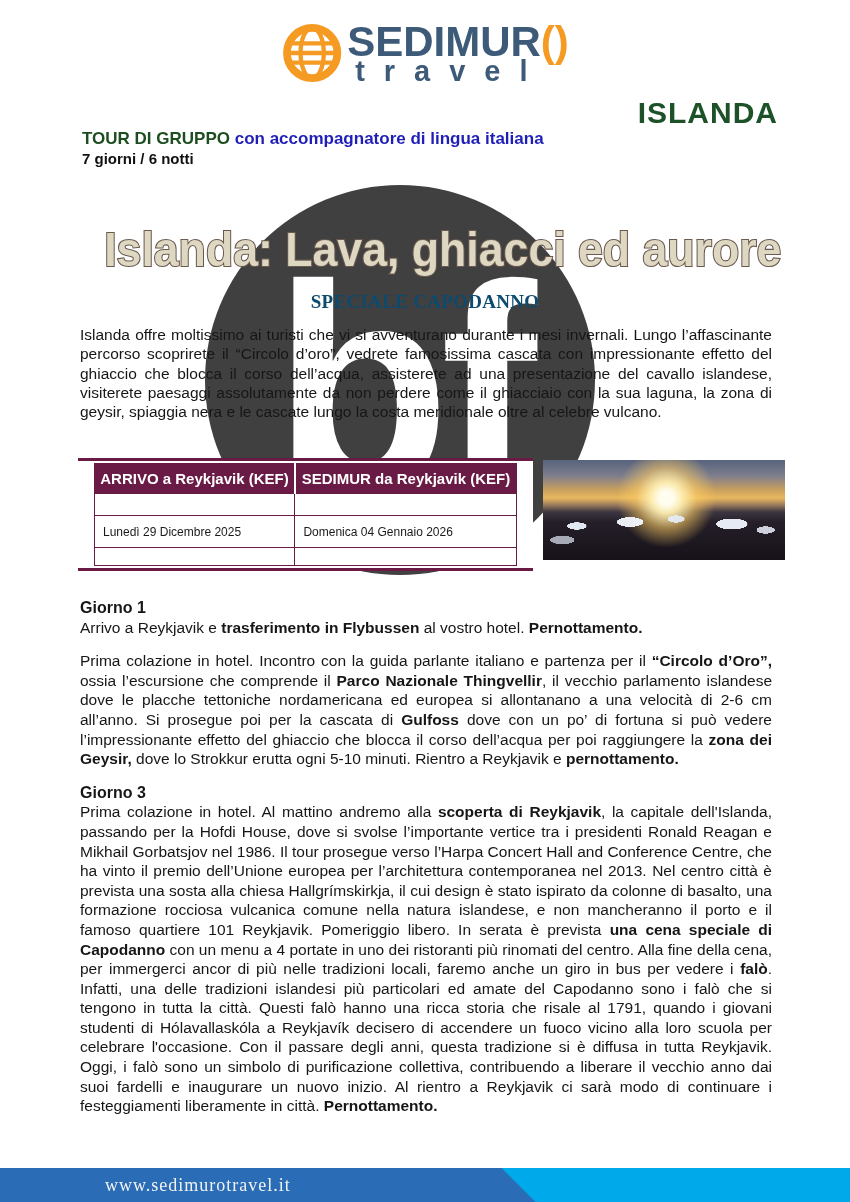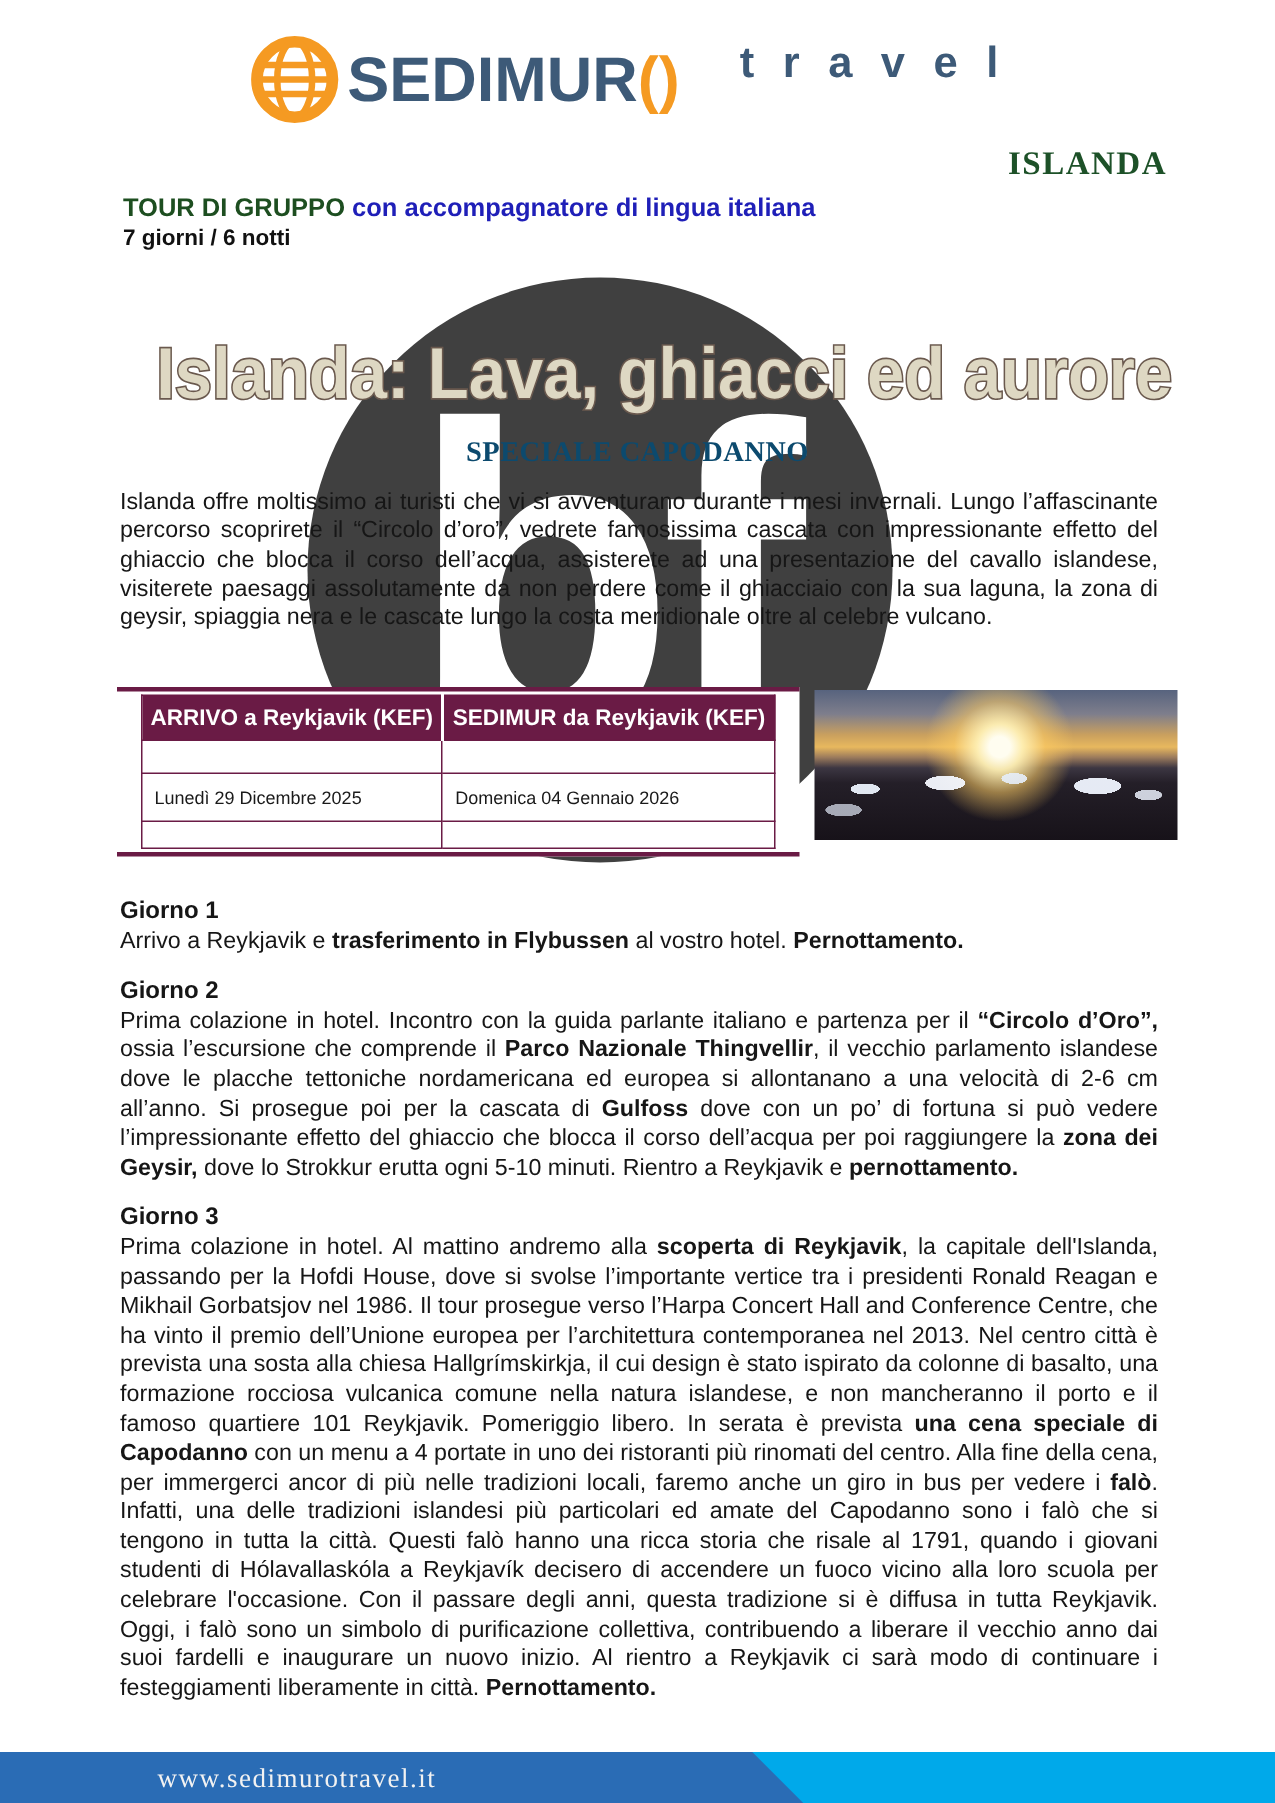--- a/index.html
+++ b/index.html
@@ -17,27 +17,27 @@
     border-radius:50%; background:#404040;
     display:flex; align-items:center; justify-content:center; overflow:hidden;
   }
   .watermark span {
     font:bold 290px "Liberation Sans", sans-serif; color:#ffffff;
     letter-spacing:-10px; transform:translateY(6px);
   }
 
   
   .logo { top:22px; left:50%; transform:translateX(-50%); display:flex; align-items:center; gap:4px; }
-  .logo-text { display:flex; flex-direction:row;gap:32px; }
+  .logo-text { display:flex; flex-direction:column; }
   .logo-top { font-weight:bold; font-size:42px; line-height:40px; color:#3d5a78; letter-spacing:0px; }
   .logo-top .omark { color:#f59a22; font-weight:bold; }
   .logo-bottom { font-weight:bold; font-size:29px; line-height:26px; color:#3d5a78; letter-spacing:19px; padding-left:8px; margin-top:-4px; }
 
   
-  .region { top:96px; right:72px; font-family:Liberation Serif, serif; font-weight:bold; font-size:22px; color:#1d5128; letter-spacing:1px; }
+  .region { top:96px; right:72px; font-family:Liberation Sans, sans-serif; font-weight:bold; font-size:30px; color:#1d5128; letter-spacing:1px; }
   .tour-line { top:129px; left:82px; font-size:17px; font-weight:bold; white-space:nowrap; }
   .tour-line .green { color:#1d4e20; }
   .tour-line .blue { color:#1f1fb8; }
   .duration { top:150px; left:82px; font-size:15px; font-weight:bold; color:#111; }
 
   
   .main-title {
     top:222px; left:80px; width:690px; text-align:center; white-space:nowrap;
     font:bold 48px "Liberation Sans", sans-serif; letter-spacing:0px;
     color:#ded8c3; -webkit-text-stroke:2.2px #6a594e; paint-order:stroke fill;
@@ -149,21 +149,20 @@
   </div>
 
   <div class="layer photo" title="Tramonto sulla spiaggia nera con blocchi di ghiaccio"></div>
 
   <div class="layer days">
     <div class="day">
       <div class="day-heading">Giorno 1</div>
       <div class="day-body"><span>Arrivo a Reykjavik e </span><b>trasferimento in Flybussen</b><span> al vostro hotel. </span><b>Pernottamento.</b></div>
     </div>
     <div class="day">
-      <div class="day-heading">Giorno 2</div>
       <div class="day-body"><span>Prima colazione in hotel. Incontro con la guida parlante italiano e partenza per il </span><b>“Circolo d’Oro”,</b><span> ossia l’escursione che comprende il </span><b>Parco Nazionale Thingvellir</b><span>, il vecchio parlamento islandese dove le placche tettoniche nordamericana ed europea si allontanano a una velocità di 2-6 cm all’anno. Si prosegue poi per la cascata di </span><b>Gulfoss</b><span> dove con un po’ di fortuna si può vedere l’impressionante effetto del ghiaccio che blocca il corso dell’acqua per poi raggiungere la </span><b>zona dei Geysir,</b><span> dove lo Strokkur erutta ogni 5-10 minuti. Rientro a Reykjavik e </span><b>pernottamento.</b></div>
     </div>
     <div class="day">
       <div class="day-heading">Giorno 3</div>
       <div class="day-body"><span>Prima colazione in hotel. Al mattino andremo alla </span><b>scoperta di Reykjavik</b><span>, la capitale dell'Islanda, passando per la Hofdi House, dove si svolse l’importante vertice tra i presidenti Ronald Reagan e Mikhail Gorbatsjov nel 1986. Il tour prosegue verso l’Harpa Concert Hall and Conference Centre, che ha vinto il premio dell’Unione europea per l’architettura contemporanea nel 2013. Nel centro città è prevista una sosta alla chiesa Hallgrímskirkja, il cui design è stato ispirato da colonne di basalto, una formazione rocciosa vulcanica comune nella natura islandese, e non mancheranno il porto e il famoso quartiere 101 Reykjavik. Pomeriggio libero. In serata è prevista </span><b>una cena speciale di Capodanno</b><span> con un menu a 4 portate in uno dei ristoranti più rinomati del centro. Alla fine della cena, per immergerci ancor di più nelle tradizioni locali, faremo anche un giro in bus per vedere i </span><b>falò</b><span>. Infatti, una delle tradizioni islandesi più particolari ed amate del Capodanno sono i falò che si tengono in tutta la città. Questi falò hanno una ricca storia che risale al 1791, quando i giovani studenti di Hólavallaskóla a Reykjavík decisero di accendere un fuoco vicino alla loro scuola per celebrare l'occasione. Con il passare degli anni, questa tradizione si è diffusa in tutta Reykjavik. Oggi, i falò sono un simbolo di purificazione collettiva, contribuendo a liberare il vecchio anno dai suoi fardelli e inaugurare un nuovo inizio. Al rientro a Reykjavik ci sarà modo di continuare i festeggiamenti liberamente in città. </span><b>Pernottamento.</b></div>
     </div>
   </div>
 
   <div class="footer">
     <div class="footer-dark"></div>

